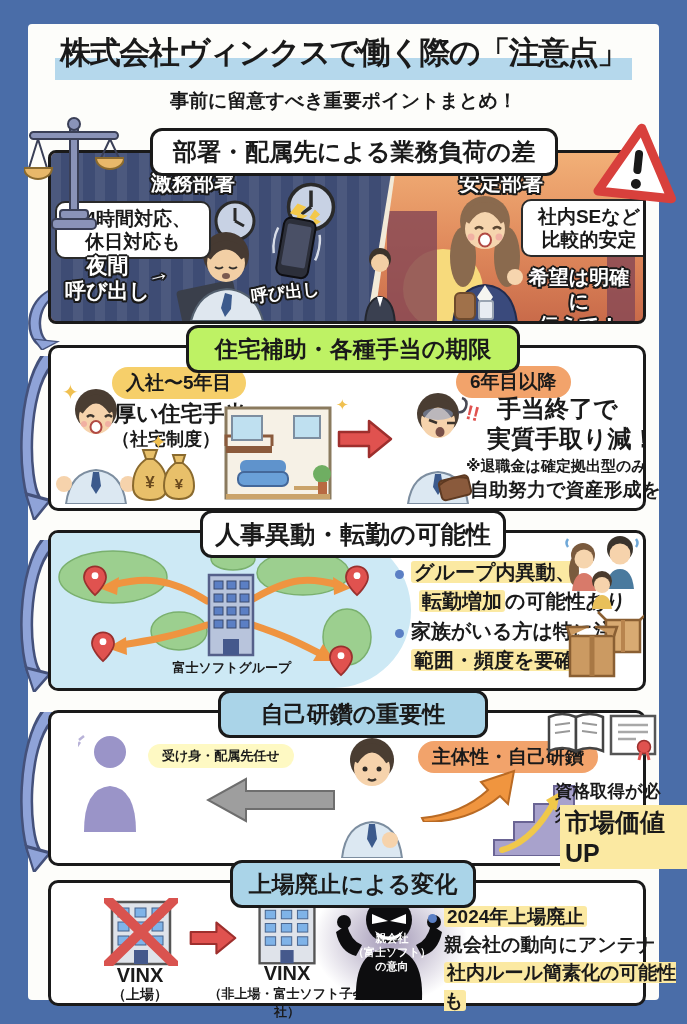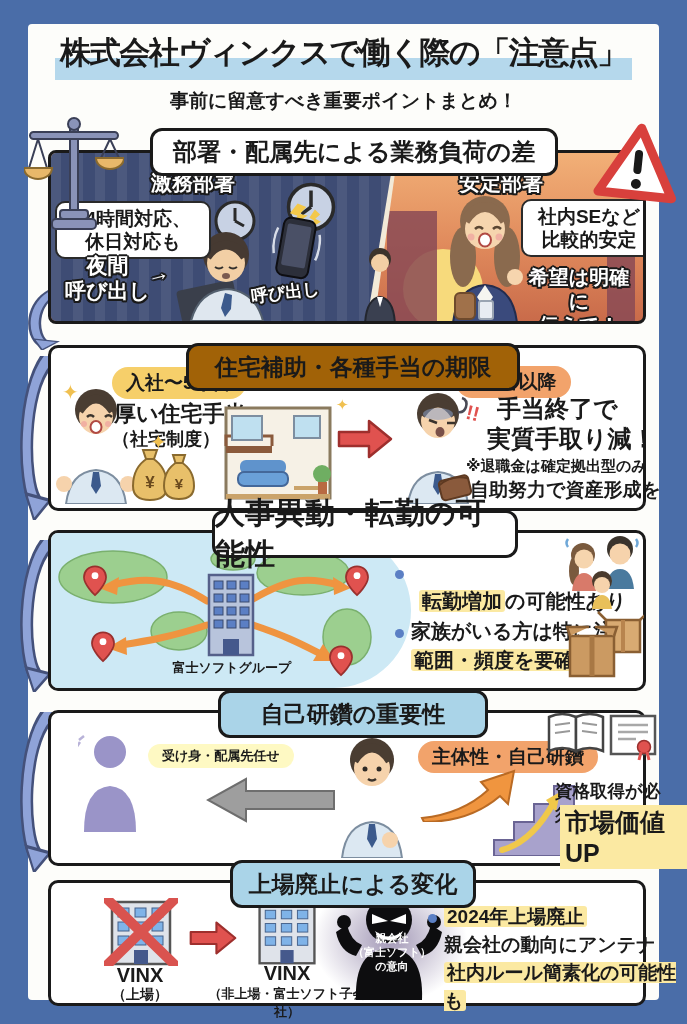--- a/index.html
+++ b/index.html
@@ -55,41 +55,41 @@
   .phone-icon{position:absolute;left:222px;top:50px;width:48px;height:78px;z-index:4;transform:rotate(10deg);}
   .phone-call{position:absolute;left:200px;top:128px;font-size:17px;z-index:5;transform:rotate(-7deg);}
   .stable-label{position:absolute;left:408px;top:16px;font-size:21px;z-index:4;}
   .small-man{position:absolute;left:306px;top:92px;width:46px;height:80px;z-index:4;}
   .woman{position:absolute;left:380px;top:40px;width:108px;height:130px;z-index:4;}
   .stable-bubble{position:absolute;left:470px;top:46px;width:114px;font-size:19px;z-index:5;}
   .stable-note{position:absolute;left:468px;top:112px;width:120px;font-size:20px;line-height:1.2;z-index:5;}
 
   
   .sec2-box{left:48px;top:345px;width:592px;height:160px;}
-  .sec2-pill{left:186px;top:343px;width:328px;height:42px;font-size:23px;background:#a16207;text-align:center;}
+  .sec2-pill{left:186px;top:325px;width:328px;height:42px;font-size:23px;background:#bef264;text-align:center;}
   .before-badge{left:112px;top:367px;background:#f6cf6a;font-size:19px;}
   .before-text{left:92px;top:399px;font-size:22px;}
   .before-sub{left:112px;top:427px;font-size:18px;}
   .happy-man{left:52px;top:388px;width:88px;height:116px;}
   .moneybags{left:130px;top:442px;width:68px;height:60px;}
   .house{left:198px;top:402px;width:136px;height:100px;}
   .spark{color:#f0c050;font-size:20px;font-weight:900;}
   .sp1{left:62px;top:380px;}.sp2{left:150px;top:430px;}.sp3{left:336px;top:396px;font-size:15px;}
   .red-arrow1{left:336px;top:418px;width:58px;height:42px;}
   .after-badge{left:456px;top:366px;background:#f2a36b;font-size:19px;}
   .worried-man{left:396px;top:392px;width:92px;height:112px;}
   .alert-marks{left:466px;top:402px;color:#e0524f;font-size:20px;font-weight:900;transform:rotate(14deg);}
   .after-line1{left:497px;top:393px;font-size:24px;}
   .after-line2{left:487px;top:423px;font-size:24px;}
   .after-note1{left:466px;top:457px;font-size:15px;font-weight:800;}
   .after-note2{left:470px;top:477px;font-size:19px;}
 
   
   .sec3-box{left:48px;top:530px;width:592px;height:155px;overflow:hidden;}
-  .sec3-pill{left:212px;top:510px;width:300px;height:42px;font-size:30px;}
+  .sec3-pill{left:200px;top:510px;width:300px;height:42px;font-size:25px;}
   .map-area{position:absolute;left:0;top:0;bottom:0;width:360px;background:#cde9f5;border-radius:0 150px 150px 0;}
   .map-svg{position:absolute;left:0;top:0;width:356px;height:149px;}
   .map-label{position:absolute;left:96px;top:126px;width:170px;text-align:center;font-size:13px;font-weight:900;z-index:4;}
   .t-b1{left:395px;top:558px;font-size:20px;}
   .t-b2{left:395px;top:617px;font-size:20px;}
   .family-icon{left:562px;top:533px;width:82px;height:76px;}
   .boxes-icon{left:566px;top:606px;width:78px;height:74px;}
 
   
   .sec4-box{left:48px;top:710px;width:592px;height:150px;}
@@ -364,21 +364,21 @@
         <g transform="translate(290,132) scale(0.85)">
             <path d="M0 -22 C-8 -22 -13 -16 -13 -9 C-13 0 0 12 0 12 S13 0 13 -9 C13 -16 8 -22 0 -22 z" fill="#e0524f" stroke="#99302e" stroke-width="2"></path>
             <circle cy="-11" r="4" fill="#fff"></circle>
           </g>
       </svg>
       <div class="map-label">富士ソフトグループ</div>
     </div>
   </div>
   <div class="pill sec3-pill">人事異動・転勤の可能性</div>
   <div class="bullet t-b1">
-    <span class="dot"></span><br>
+    <span class="dot"></span><span class="hl">グループ内異動、</span><br>
     <span style="margin-left:24px" class="hl">転勤増加</span><span>の可能性あり</span>
   </div>
   <div class="bullet t-b2">
     <span class="dot"></span><span>家族がいる方は特に注意</span><br>
     <span style="margin-left:16px" class="hl">範囲・頻度を要確認</span>
   </div>
   <svg class="abs family-icon" viewBox="0 0 82 76">
     <circle cx="58" cy="16" r="13" fill="#3a332c"></circle>
       <circle cx="58" cy="21" r="10.5" fill="#f6d3ac"></circle>
     <path d="M44 56 q2 -20 14 -20 q12 0 14 20 z" fill="#4a7a9e"></path>

